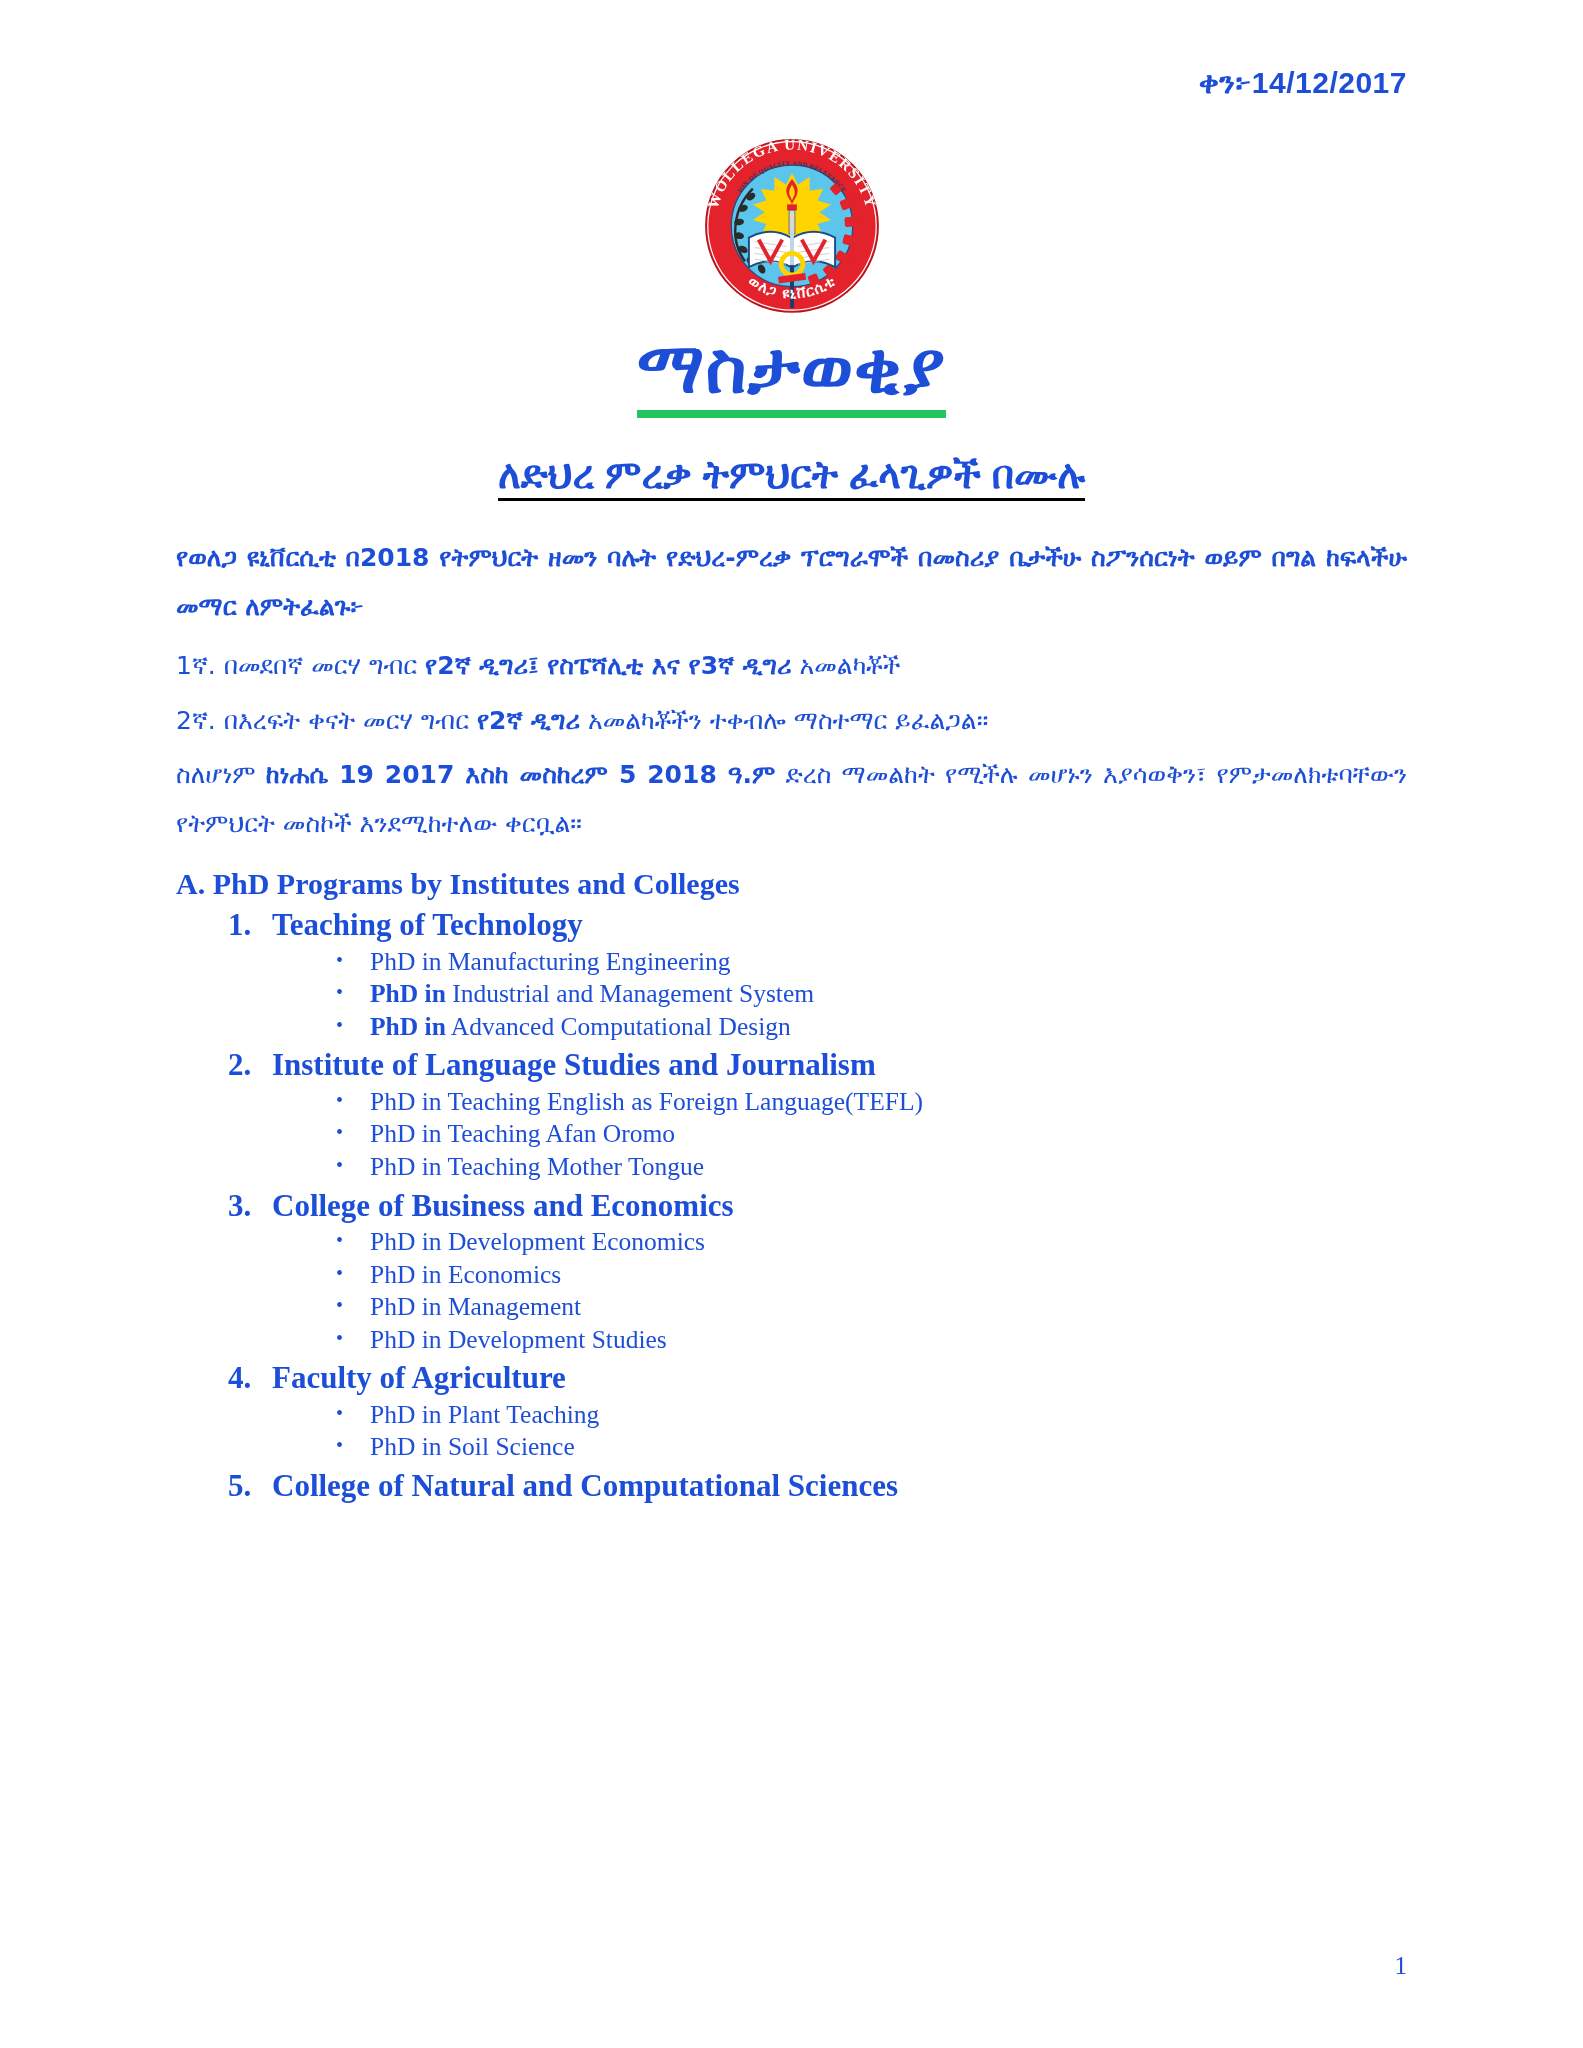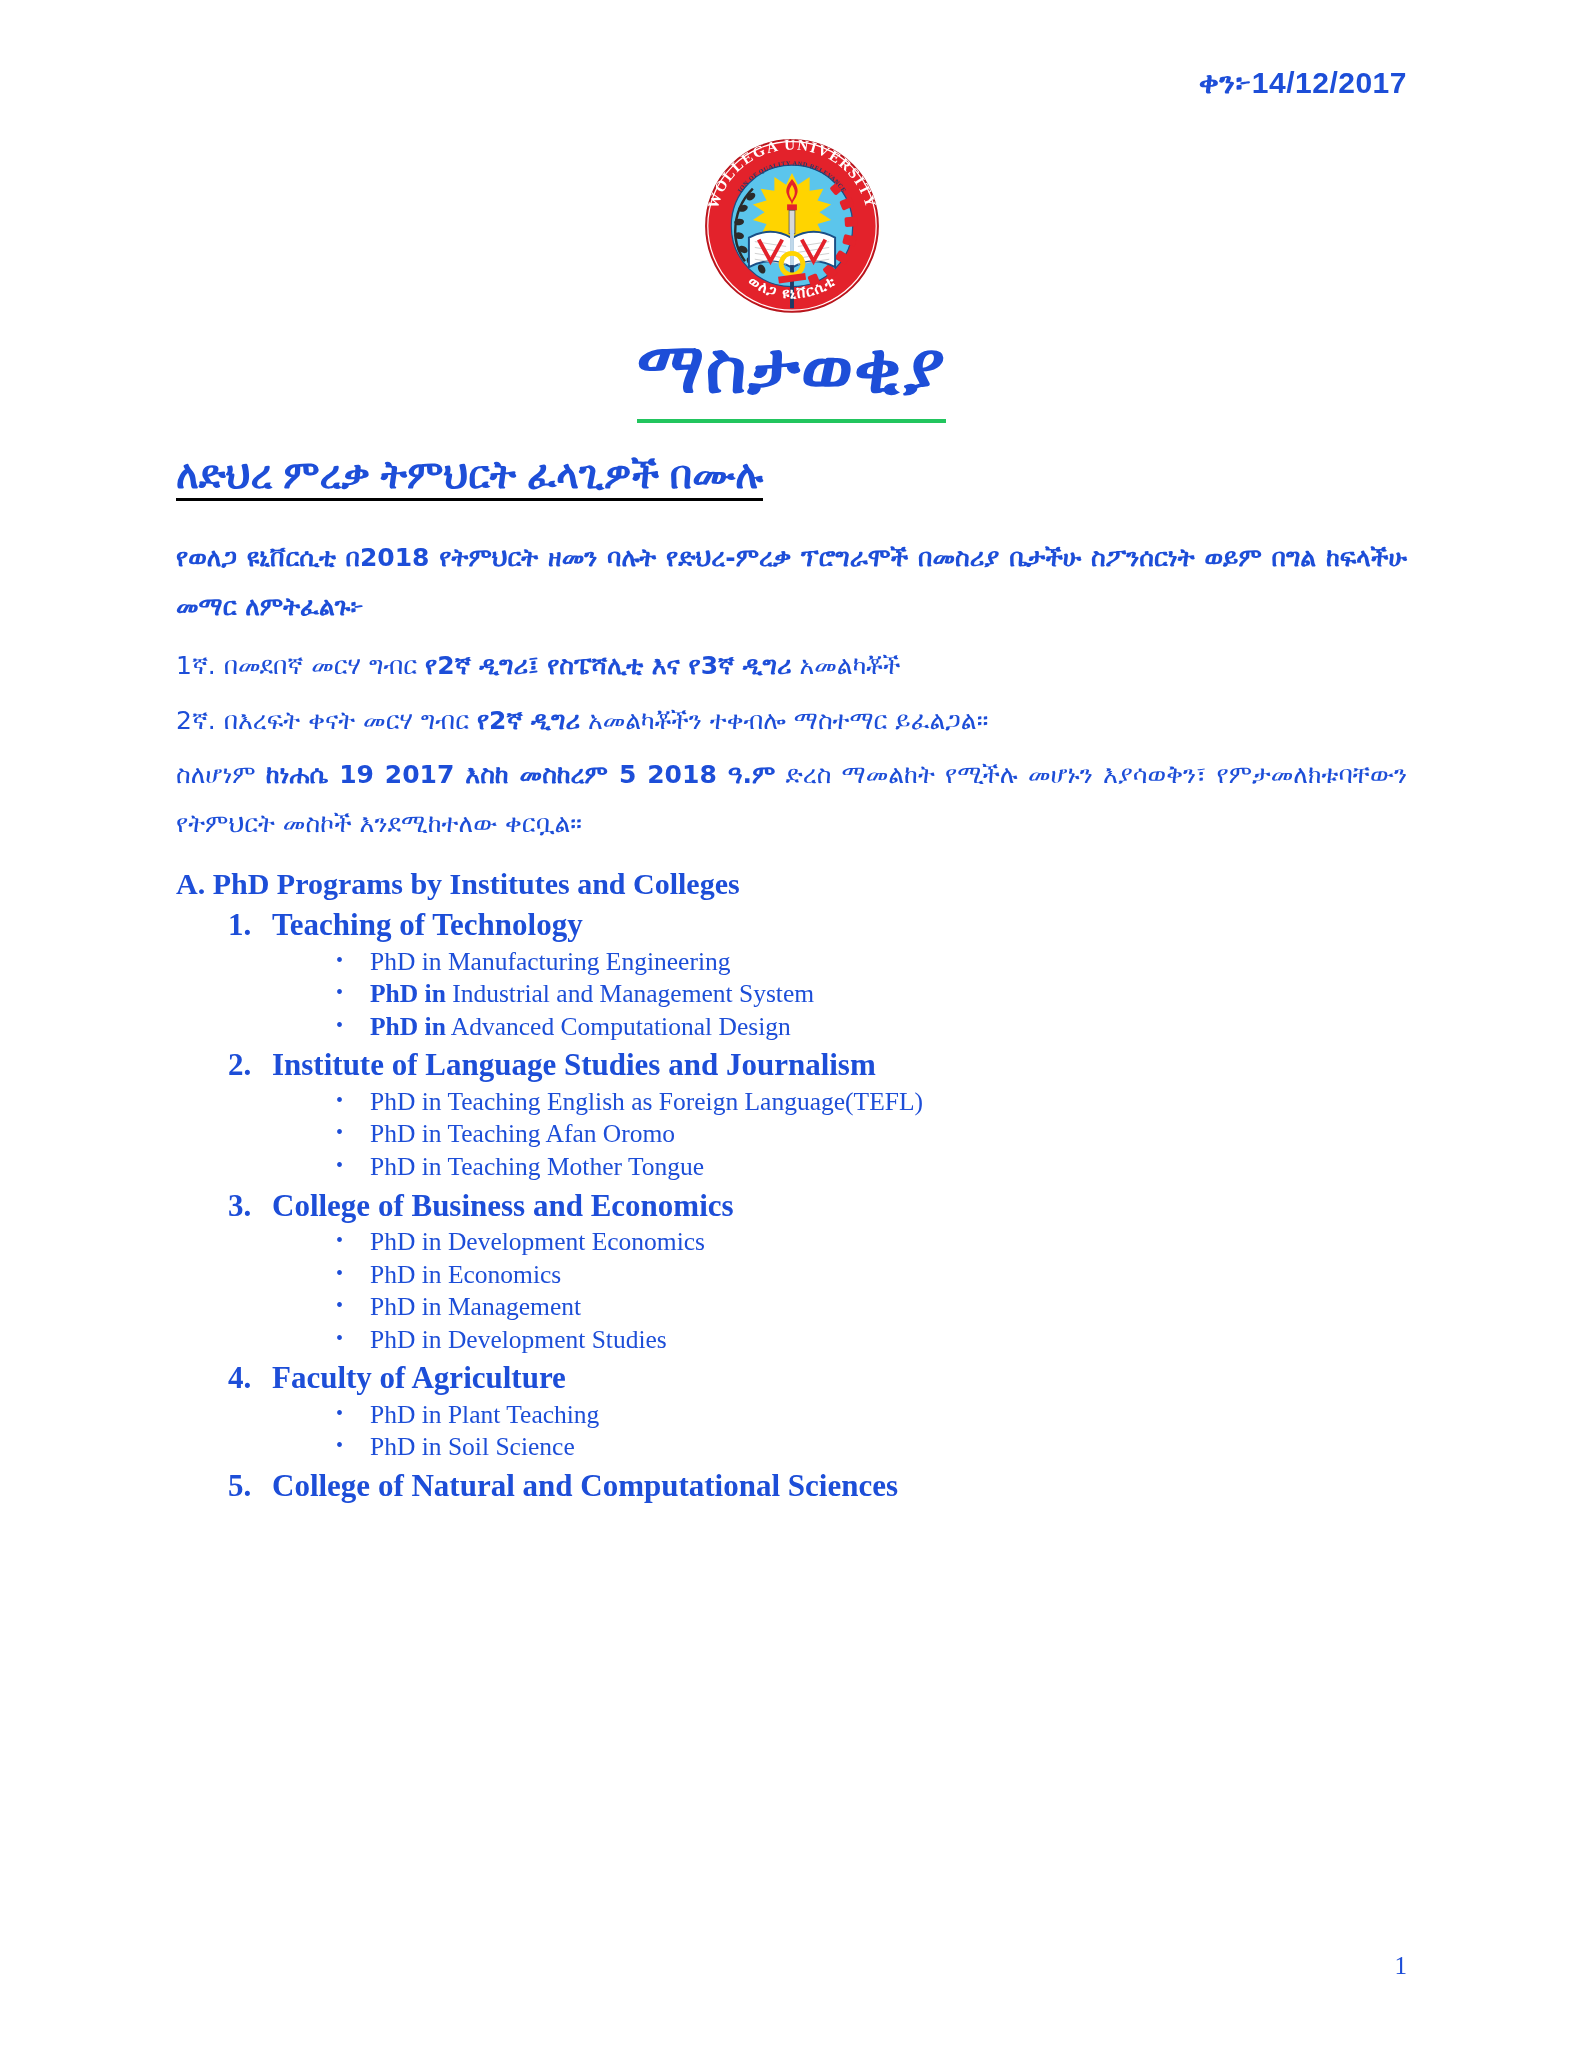--- a/index.html
+++ b/index.html
@@ -48,24 +48,25 @@
   .doc-title {
     text-align: center;
     font-family: "Liberation Sans", "DejaVu Sans", sans-serif;
     font-weight: bold;
     font-size: 70px;
     line-height: 1.05;
     margin-top: 16px;
     letter-spacing: 1px;
   }
   .doc-title span {
-    border-bottom: 4px solid #22c55e;
-    padding-bottom: 12px;
+    border-bottom: 8px solid #22c55e;
+    padding-bottom: 3px;
   }
   .doc-subtitle {
+    text-align: center;
     font-family: "Liberation Sans", "DejaVu Sans", sans-serif;
     font-weight: bold;
     font-size: 39px;
     margin-top: 48px;
     line-height: 1.1;
   }
   .doc-subtitle span {
     border-bottom: 3px solid #000;
     padding-bottom: 2px;
   }

